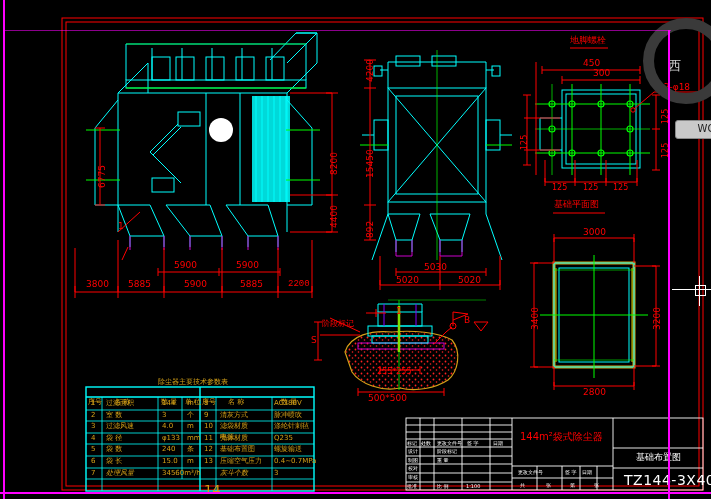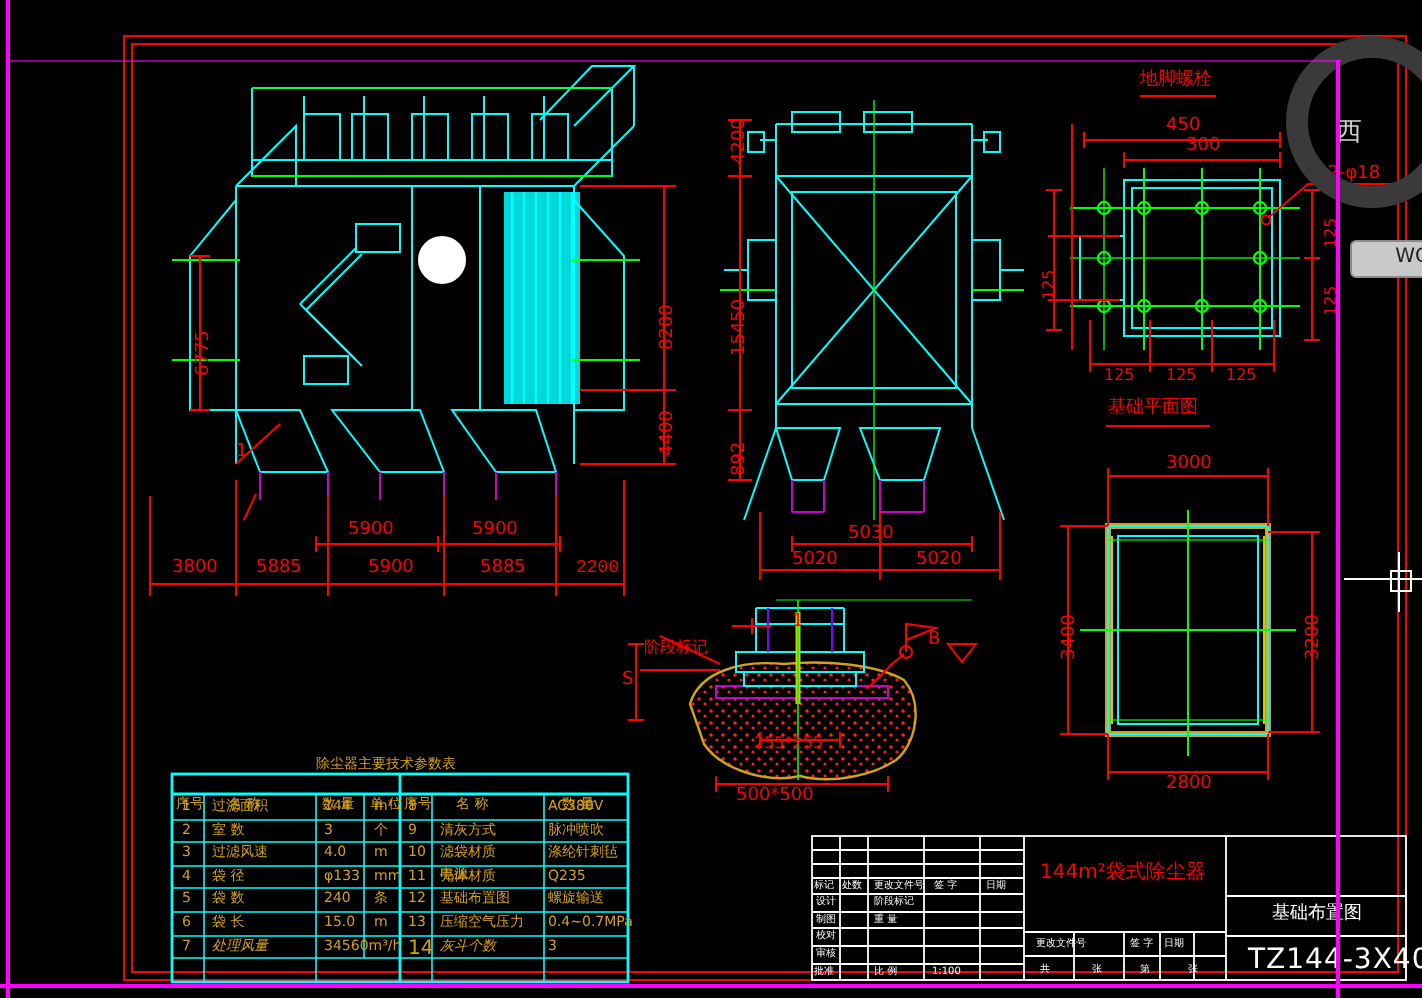--- a/index.html
+++ b/index.html
@@ -427,21 +427,21 @@
       <div class="t yel" style="left: 91px; top: 458px; font-size: 7px;">6</div>
       <div class="t yel" style="left: 106px; top: 458px; font-size: 7px;">袋  长</div>
       <div class="t yel" style="left: 162px; top: 458px; font-size: 7px;">15.0</div>
       <div class="t yel" style="left: 187px; top: 458px; font-size: 7px;">m</div>
       <div class="t yel" style="left: 204px; top: 458px; font-size: 7px;">13</div>
       <div class="t yel" style="left: 220px; top: 458px; font-size: 7px;">压缩空气压力</div>
       <div class="t yel" style="left: 274px; top: 458px; font-size: 7px;">0.4~0.7MPa</div>
       <div class="t yel" style="left: 91px; top: 470px; font-size: 7px;">7</div>
       <div class="t yel" style="left: 106px; top: 470px; font-size: 7px; font-style: italic;">处理风量</div>
       <div class="t yel" style="left: 162px; top: 470px; font-size: 7px;">34560m³/h</div>
-      <div class="t yel" style="left: 204px; top: 470px; font-size: 10px;">14</div>
+      <div class="t yel" style="left: 204px; top: 483px; font-size: 13px;">14</div>
       <div class="t yel" style="left: 220px; top: 470px; font-size: 7px; font-style: italic;">灰斗个数</div>
       <div class="t yel" style="left: 274px; top: 470px; font-size: 7px;">3</div>
     </div>
 
   <div class="t red" style="left:520px;top:432px;font-size:10px;">144m²袋式除尘器</div>
   <div class="t wht" style="left:636px;top:453px;font-size:9px;">基础布置图</div>
   <div class="t wht" style="left:624px;top:473px;font-size:14px;letter-spacing:0.5px;">TZ144-3X40</div>
 
   <div class="t wht" style="left:407px;top:441px;font-size:5px;">标记</div>
   <div class="t wht" style="left:421px;top:441px;font-size:5px;">处数</div>

